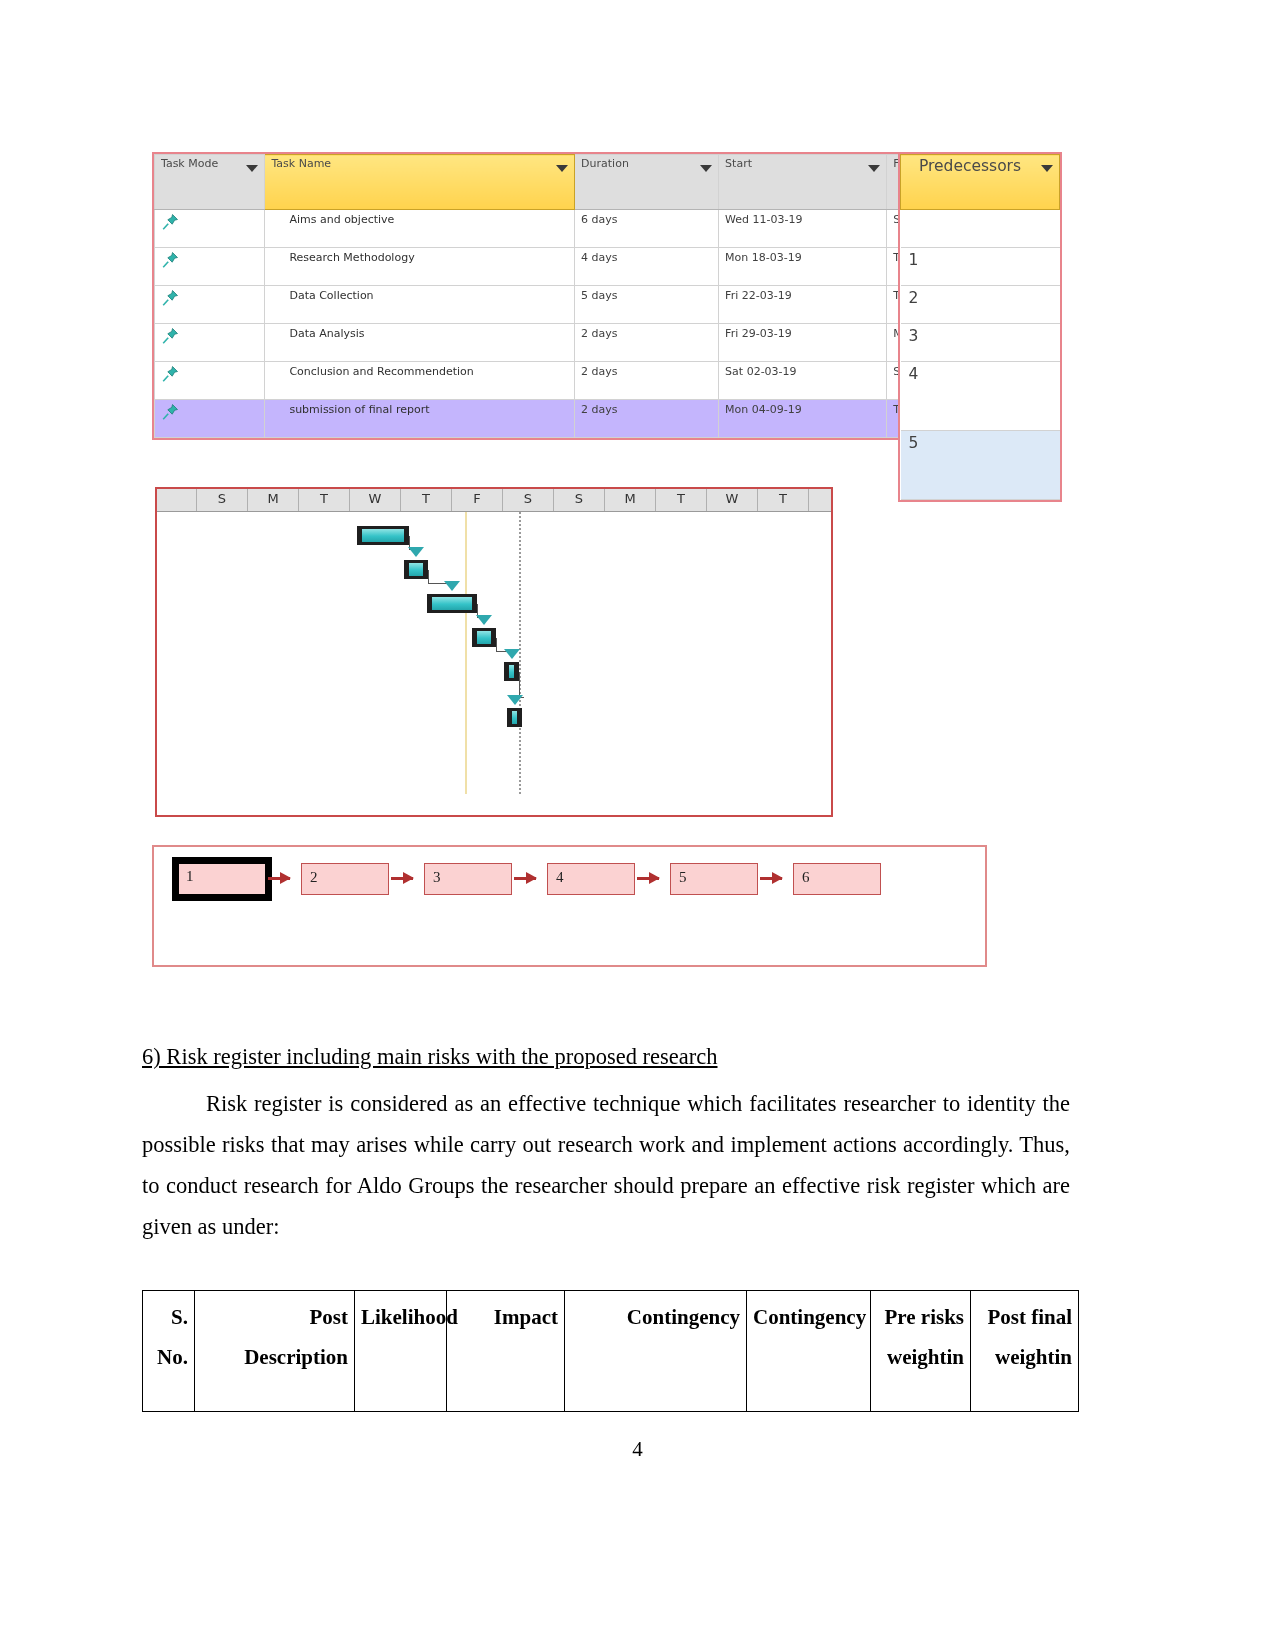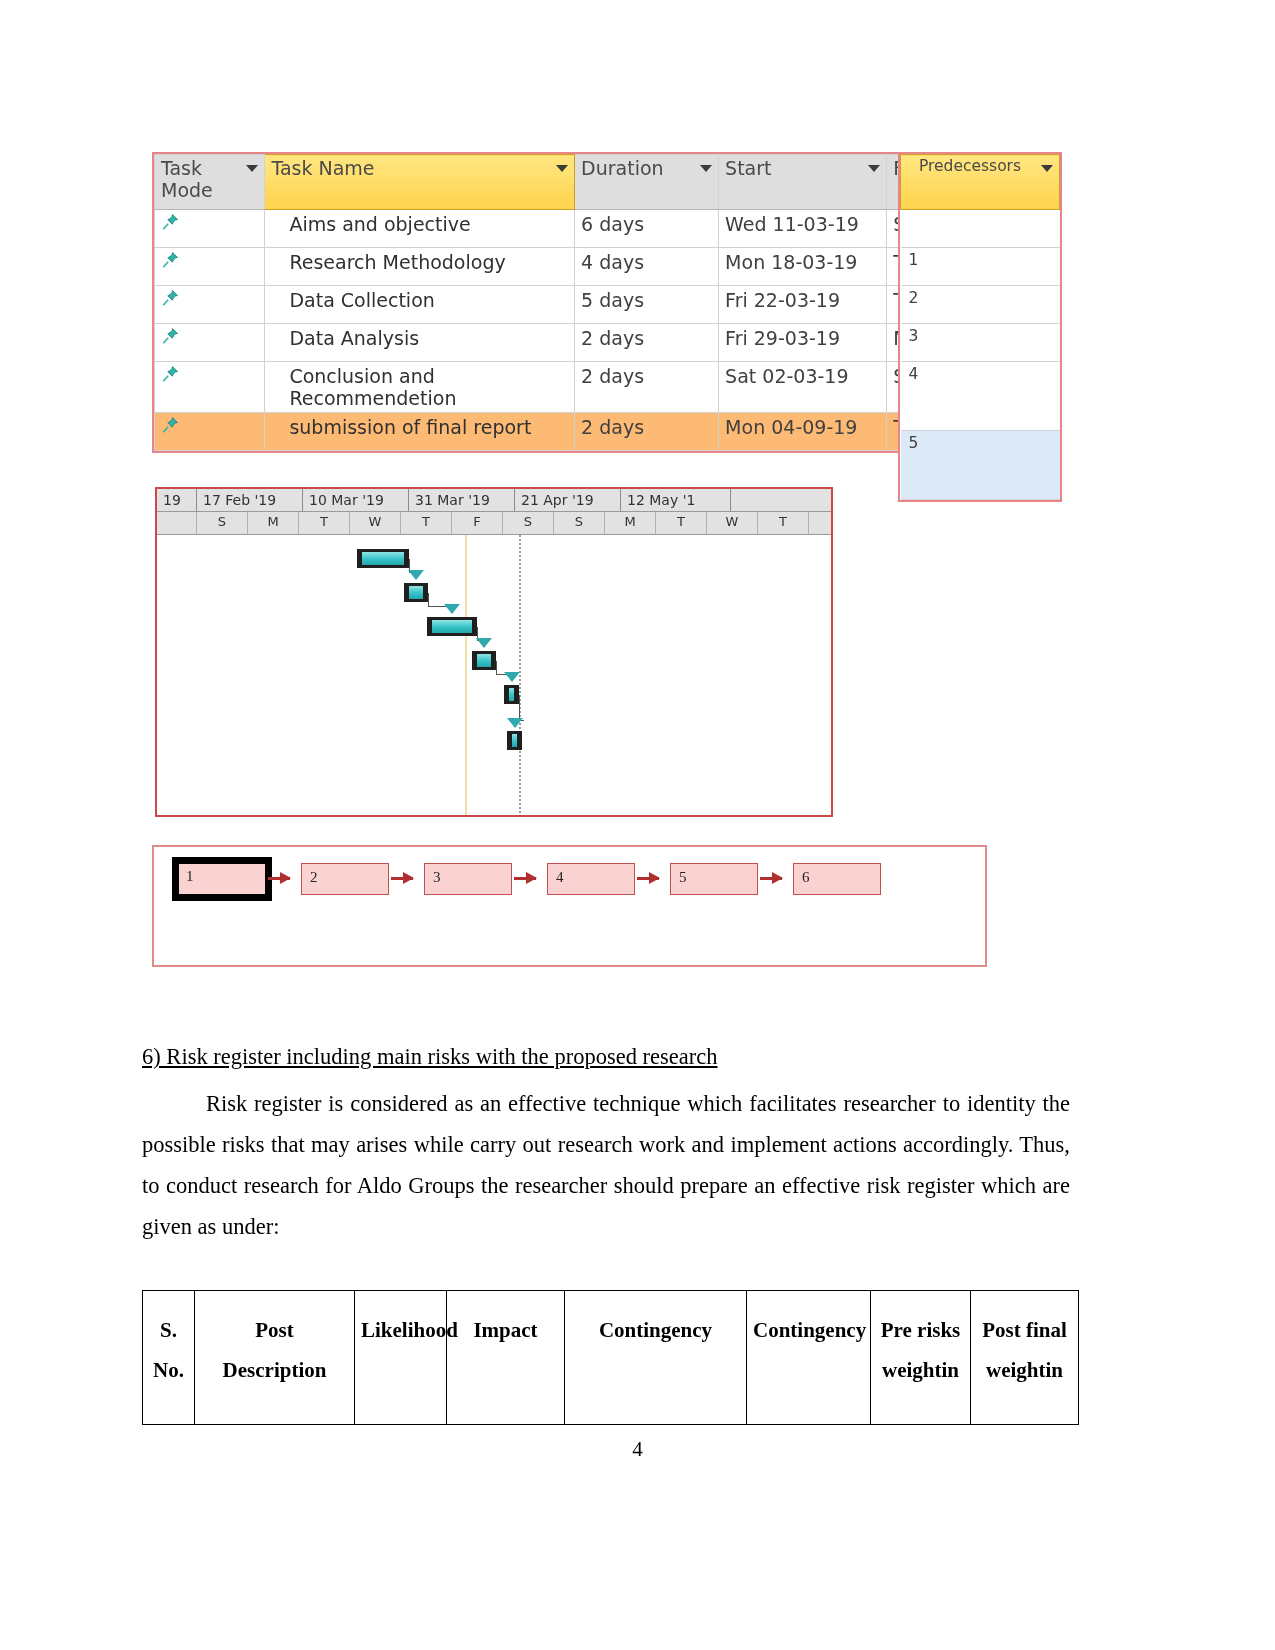--- a/index.html
+++ b/index.html
@@ -24,21 +24,21 @@
     width: 910px;
     border: 2px solid #e8848c;
     box-sizing: border-box;
     background: #fff;
   }
   .msp-table {
     border-collapse: collapse;
     table-layout: fixed;
     width: 100%;
     font-family: "DejaVu Sans", sans-serif;
-    font-size: 19px;
+    font-size: 11px;
     color: #404040;
   }
   .msp-table td, .msp-table th {
     border: 1px solid #d2d2d2;
     padding: 3px 6px;
     vertical-align: top;
     text-align: left;
     font-weight: normal;
   }
   .msp-head th {
@@ -70,21 +70,21 @@
   .col-finish { width: 144px; }
 
   .msp-table tbody td { height: 31px; }
   .pin-cell { text-align: center; padding-top: 4px; }
   .pin {
     display: inline-block;
     width: 18px; height: 18px;
     position: relative;
   }
   .task-name { padding-left: 24px !important; color:#303030;}
-  .row-sel td { background: #fdba74; }
+  .row-sel td { background: #c4b5fd; }
 
   
   .pred-wrap {
     position: absolute;
     left: 898px;
     top: 152px;
     width: 164px;
     border: 2px solid #e8848c;
     box-sizing: border-box;
     background: #fff;
@@ -261,23 +261,23 @@
     top: 1290px;
     width: 930px;
     border-collapse: collapse;
     table-layout: fixed;
     font-family: "Liberation Serif", serif;
     font-size: 21px;
     font-weight: bold;
   }
   .risk-table th {
     border: 1.7px solid #000;
-    text-align: center;
+    text-align: right;
     vertical-align: top;
-    padding: 19px 6px 0 6px;
+    padding: 6px 6px 0 6px;
     height: 114px;
     font-weight: bold;
     line-height: 40px;
   }
   .rc0 { width: 52px; }
   .rc1 { width: 160px; }
   .rc2 { width: 92px; }
   .rc3 { width: 118px; }
   .rc4 { width: 182px; }
   .rc5 { width: 124px; }
@@ -420,28 +420,20 @@
           <td style="height: 62px;">4</td>
         </tr>
         <tr>
           <td class="sel" style="height: 62px;">5</td>
         </tr>
       </tbody>
   </table>
 </div>
 
 <div class="gantt-wrap">
-  <div class="gantt-months" id="gantt-months">
-      <div class="gm" style="width: 40px;">19</div>
-      <div class="gm" style="width: 106px;">17 Feb '19</div>
-      <div class="gm" style="width: 106px;">10 Mar '19</div>
-      <div class="gm" style="width: 106px;">31 Mar '19</div>
-      <div class="gm" style="width: 106px;">21 Apr '19</div>
-      <div class="gm" style="width: 110px;">12 May '1</div>
-    </div>
   <div class="gantt-days" id="gantt-days">
       <div class="gd" style="width: 40px;"></div>
       <div class="gd" style="width: 51px;">S</div>
       <div class="gd" style="width: 51px;">M</div>
       <div class="gd" style="width: 51px;">T</div>
       <div class="gd" style="width: 51px;">W</div>
       <div class="gd" style="width: 51px;">T</div>
       <div class="gd" style="width: 51px;">F</div>
       <div class="gd" style="width: 51px;">S</div>
       <div class="gd" style="width: 51px;">S</div>

